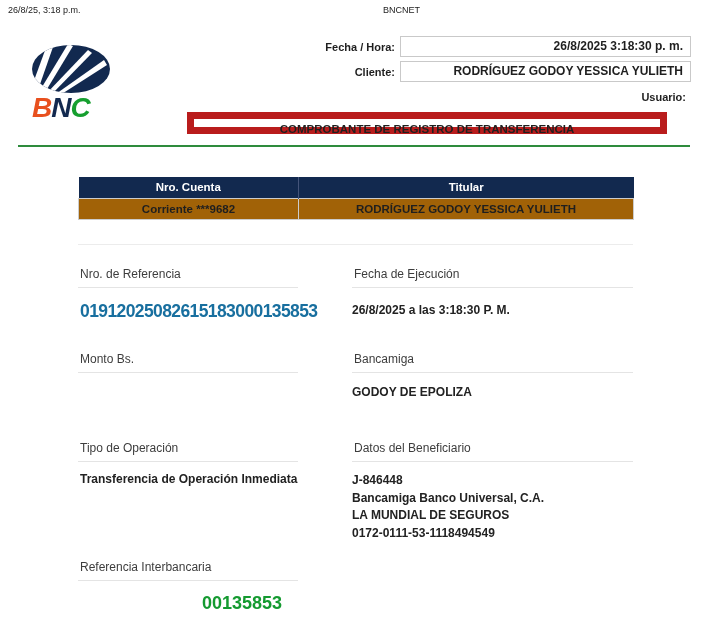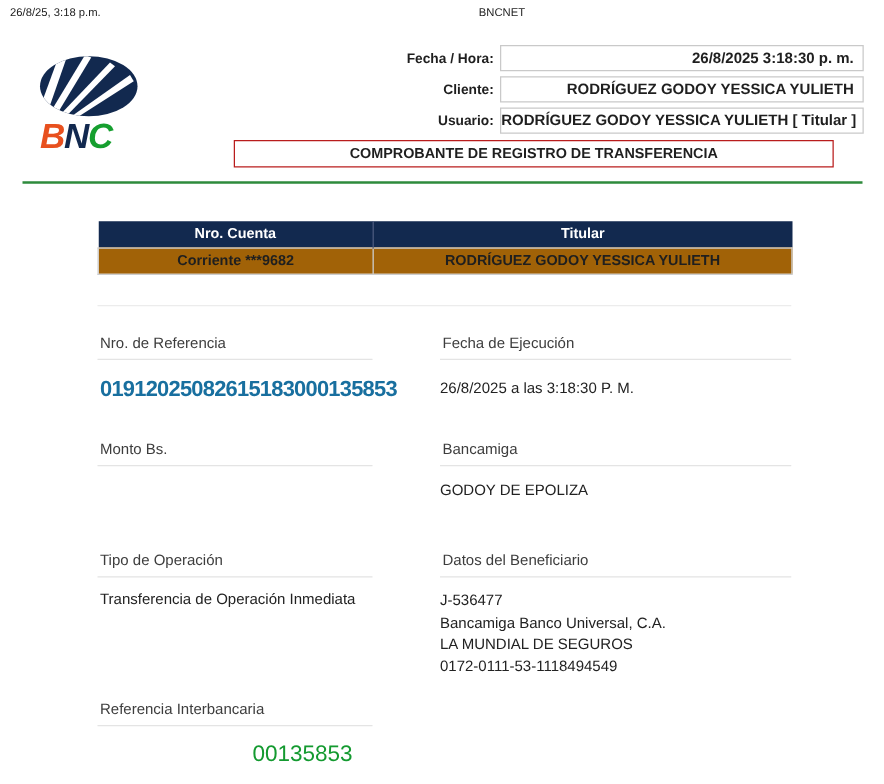--- a/index.html
+++ b/index.html
@@ -22,21 +22,21 @@
   
   .hf-row { position:absolute; left:150px; right:16px; height:21px;
             display:flex; align-items:center; justify-content:flex-end; }
   .hf-label { font-weight:bold; font-size:11px; color:#1f1f1f; padding-right:5px; white-space:nowrap; }
   .hf-box { width:291px; height:21px; border:1px solid #c9c9c9; background:#fff;
             font-weight:bold; font-size:12px; line-height:19px; text-align:right;
             padding-right:7px; white-space:nowrap; overflow:hidden; }
   .hf-1 { top:36px;justify-content:flex-end; } .hf-2 { top:61px; } .hf-3 { top:86px; }
 
   .title-box { position:absolute; left:187px; top:112px; width:480px; height:22px;
-               border:1px solid #b91c1c; text-align:center; line-height:20px;
+               border:7px solid #b91c1c; text-align:center; line-height:20px;
                font-weight:bold; font-size:11.5px; color:#1f1f1f; }
 
   .green-rule { position:absolute; top:145px; left:18px; width:672px; height:0;
                 border-top:2px solid #2e8b3c; }
 
   
   .acct-table { position:absolute; left:78px; top:177px; width:555px;
                 border-collapse:collapse; table-layout:fixed; }
   .acct-table th { background:#12294f; color:#ffffff; font-weight:bold; font-size:11.5px;
                    height:21px; border-right:1px solid #44547a; text-align:center; }
@@ -44,21 +44,21 @@
   .acct-table td { border:1px solid #cccccc; background:#a16207; font-weight:bold;
                    font-size:11.5px; height:21px; text-align:center; color:#1f1f1f; }
   .col-a { width:220px; } .col-b { width:335px; }
 
   
   .detail-card { position:absolute; left:78px; top:244px; width:555px; height:383px;
                  border-top:1px solid #ececec; }
   .dl { position:absolute; font-size:12px; color:#3d3d3d; padding:0 0 6px 2px;
         border-bottom:1px solid #e4e4e4; }
   .dl-left { left:0; width:220px; } .dl-right { left:274px; width:281px; }
-  .dv { position:absolute; font-weight:normal; font-size:12px; color:#222222; }
+  .dv { position:absolute; font-weight:bold; font-size:12px; color:#222222; }
   .lbl-row1 { top:22px; } .lbl-row2 { top:107px; } .lbl-row3 { top:196px; } .lbl-row4 { top:315px; }
 
   .ref-value { top:56px; left:2px; font-size:17.5px; font-weight:800; color:#186f9f;
                letter-spacing:-0.6px; white-space:nowrap; }
   .fecha-value { top:58px; left:274px; }
   .amount-value { top:138px; left:0; width:220px; text-align:right; padding-right:16px;
                   font-size:18px; color:#1c1c1c; }
   .concept-value { top:140px; left:274px; }
   .optype-value { top:227px; left:2px; }
   .benef-value { top:227px; left:274px; line-height:17.5px; }
@@ -96,21 +96,20 @@
   <div class="hf-row hf-1">
     <span class="hf-label">Fecha / Hora:</span>
     <div class="hf-box">26/8/2025 3:18:30 p. m.</div>
   </div>
   <div class="hf-row hf-2">
     <span class="hf-label">Cliente:</span>
     <div class="hf-box">RODRÍGUEZ GODOY YESSICA YULIETH</div>
   </div>
   <div class="hf-row hf-3">
     <span class="hf-label">Usuario:</span>
-    <div class="hf-box">RODRÍGUEZ GODOY YESSICA YULIETH [ Titular ]</div>
   </div>
 
   <div class="title-box">COMPROBANTE DE REGISTRO DE TRANSFERENCIA</div>
 
   <div class="green-rule"></div>
 
   <table class="acct-table">
     <thead>
       <tr>
         <th class="col-a">Nro. Cuenta</th>
@@ -133,21 +132,21 @@
     <div class="dv fecha-value">26/8/2025 a las 3:18:30 P. M.</div>
 
     <div class="dl dl-left lbl-row2">Monto Bs.</div>
     <div class="dl dl-right lbl-row2">Bancamiga</div>
     <div class="dv concept-value">GODOY DE EPOLIZA</div>
 
     <div class="dl dl-left lbl-row3">Tipo de Operación</div>
     <div class="dl dl-right lbl-row3">Datos del Beneficiario</div>
     <div class="dv optype-value">Transferencia de Operación Inmediata</div>
     <div class="dv benef-value">
-      <div>J-536477</div>
+      <div>J-846448</div>
       <div>Bancamiga Banco Universal, C.A.</div>
       <div>LA MUNDIAL DE SEGUROS</div>
       <div>0172-0111-53-1118494549</div>
     </div>
 
     <div class="dl dl-left lbl-row4">Referencia Interbancaria</div>
     <div class="dv interbank-value">00135853</div>
 
   </div>
 </div>

